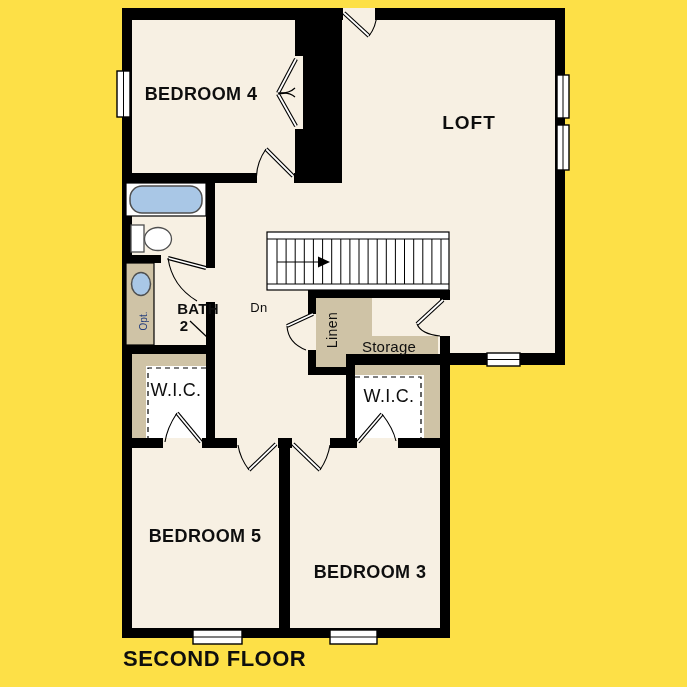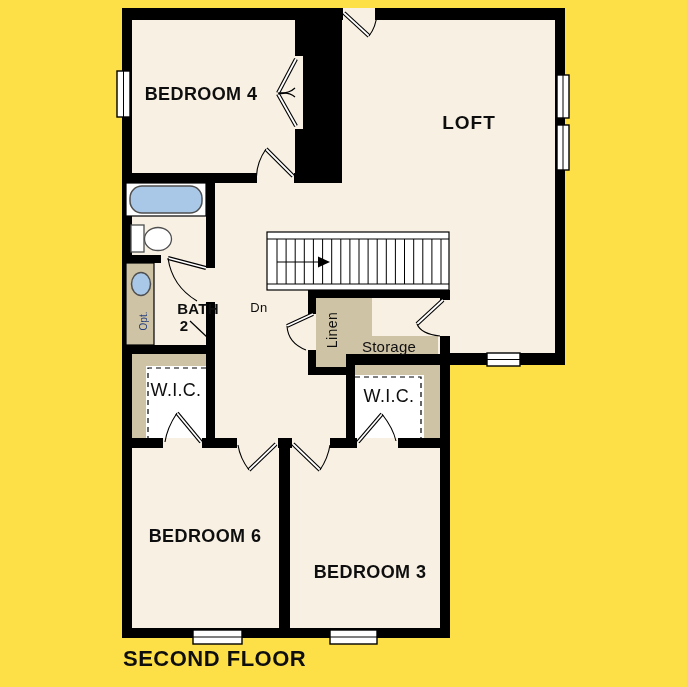--- a/index.html
+++ b/index.html
@@ -220,16 +220,16 @@
   <div class="lbl" style="left:201px;top:94px;">BEDROOM 4</div>
   <div class="lbl loft" style="left:469px;top:123px;">LOFT</div>
   <div class="lbl bath" style="left:198px;top:308px;">BATH</div>
   <div class="lbl bath" style="left:184px;top:325px;">2</div>
   <div class="lbl small" style="left:176px;top:390px;">W.I.C.</div>
   <div class="lbl small" style="left:389px;top:396px;">W.I.C.</div>
   <div class="lbl linen" style="left:332px;top:330px;">Linen</div>
   <div class="lbl storage" style="left:389px;top:346px;">Storage</div>
   <div class="lbl dn" style="left:259px;top:263px;margin-top:44px;">Dn</div>
   <div class="lbl opt" style="left:143px;top:321px;">Opt.</div>
-  <div class="lbl" style="left:205px;top:536px;">BEDROOM 6</div>
+  <div class="lbl" style="left:205px;top:536px;">BEDROOM 5</div>
   <div class="lbl" style="left:370px;top:536px;margin-top:36px;">BEDROOM 3</div>
   <div class="lbl title" style="left:123px;top:646px;">SECOND FLOOR</div>
 </div>
 
 </body></html>

